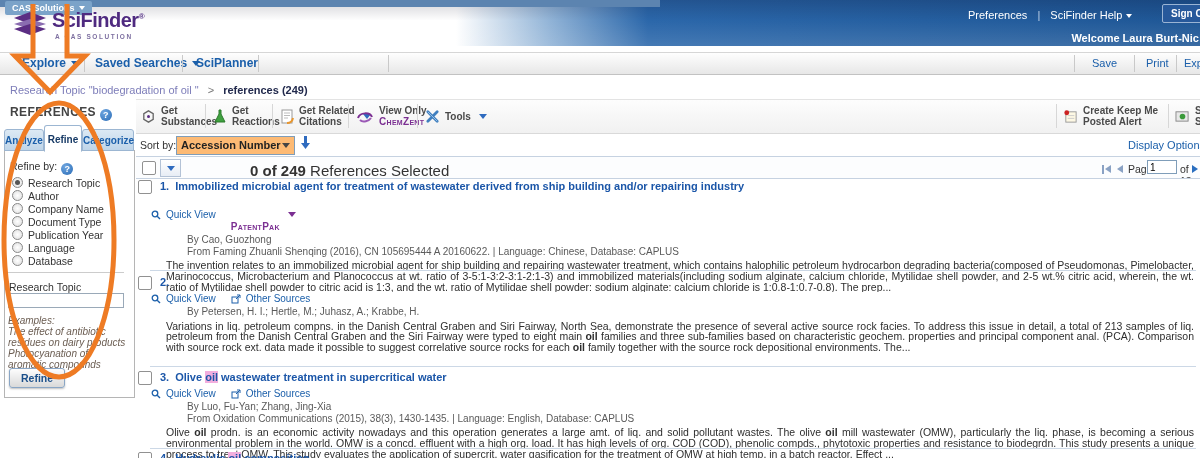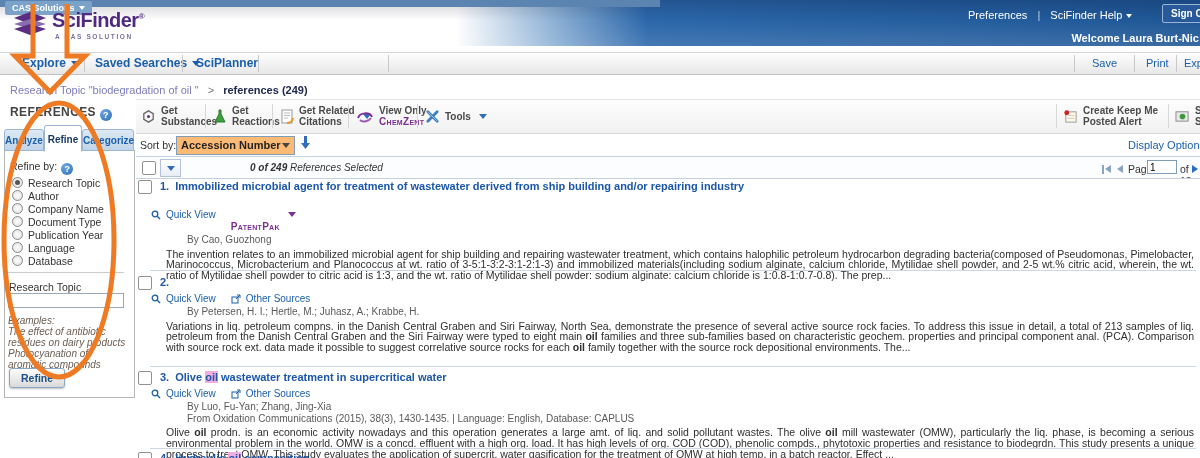--- a/index.html
+++ b/index.html
@@ -91,21 +91,21 @@
   #display-options{left:1128px;top:139px;width:72px;overflow:hidden;white-space:nowrap;
     color:#1b5faa;font-size:11px;cursor:pointer;}
   #selbar{left:136px;top:156px;width:1064px;height:21px;background:#fcfdfe;
     border-top:1px solid #c6d2e1;border-bottom:1px solid #c6d2e1;overflow:hidden;}
   .cb{width:12px;height:12px;border:1px solid #919191;border-radius:2px;background:#fff;cursor:pointer;}
   #selbar-cb{position:absolute;left:6px;top:4px;}
   #selbar-caret{position:absolute;left:24px;top:2px;width:19px;height:16px;border:1px solid #b3c2d6;
     background:linear-gradient(#fff,#e7edf5);cursor:pointer;}
   #selbar-caret span{display:block;margin:6px auto 0;width:0;height:0;border-left:4px solid transparent;
     border-right:4px solid transparent;border-top:5px solid #2f6bbf;}
-  #sel-text{position:absolute;left:114px;top:5px;font-size:10px;color:#333;font-style:italic;}
+  #sel-text{position:absolute;left:114px;top:5px;font-size:15px;color:#333;}
   #sel-text b{font-weight:bold;}
   .pg{position:absolute;top:6px;font-size:10.5px;color:#333;}
   .tri-l{display:inline-block;width:0;height:0;border-top:4px solid transparent;
     border-bottom:4px solid transparent;border-right:6px solid #8aa2c4;}
   .tri-r{display:inline-block;width:0;height:0;border-top:4px solid transparent;
     border-bottom:4px solid transparent;border-left:6px solid #2a6ebf;}
   .pg-bar{display:inline-block;width:2px;height:9px;background:#8aa2c4;vertical-align:-1px;margin-right:1px;}
   #pg-input{position:absolute;left:1011px;top:3px;width:24px;height:12px;border:1px solid #7f9db9;
     font-size:10px;text-align:left;padding:0 2px;}
 
@@ -292,20 +292,21 @@
     <div class="linkrow">
       <svg width="10" height="10" viewBox="0 0 10 10">
           <circle cx="4" cy="4" r="2.8" fill="none" stroke="#1b5faa" stroke-width="1.3"></circle>
           <path d="M6.2 6.2 L9 9" stroke="#1b5faa" stroke-width="1.4"></path>
         </svg>
       <span class="qv">Quick View</span>
       <span class="patentpak">PatentPak</span>
       <span class="caret-p"></span>
     </div>
     <div class="byline">By Cao, Guozhong</div>
+    <div class="fromline">From Faming Zhuanli Shenqing (2016), CN 105695444 A 20160622.   |   Language: Chinese, Database: CAPLUS</div>
     <div class="abstract"><span>The invention relates to an immobilized microbial agent for ship building and repairing wastewater treatment, which contains halophilic petroleum hydrocarbon degrading bacteria(composed of Pseudomonas, Pimelobacter, Marinococcus, Microbacterium and Planococcus at wt. ratio of 3-5:1-3:2-3:1-2:1-3) and immobilized materials(including sodium alginate, calcium chloride, Mytilidae shell powder, and 2-5 wt.% citric acid, wherein, the wt. ratio of Mytilidae shell powder to citric acid is 1:3, and the wt. ratio of Mytilidae shell powder: sodium alginate: calcium chloride is 1:0.8-1:0.7-0.8).  The prep...</span></div>
   </div>
   <div class="ref-sep" style="top:270px"></div>
 
   <div class="ref" style="top:276px">
     <div class="r1">
       <div class="cb"></div>
       <span class="num">2.</span>
     </div>
     <div class="linkrow">

